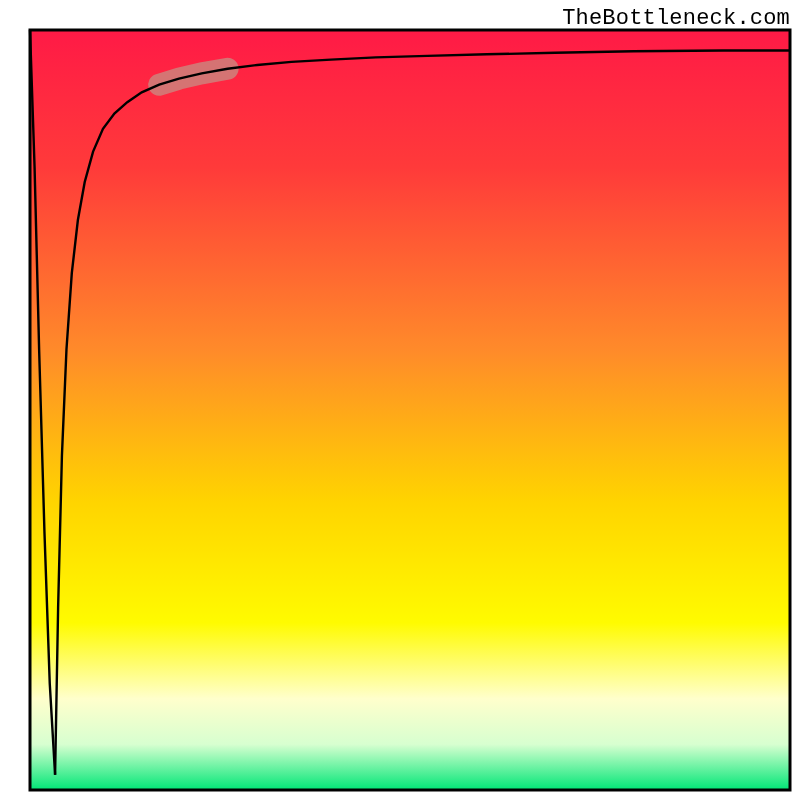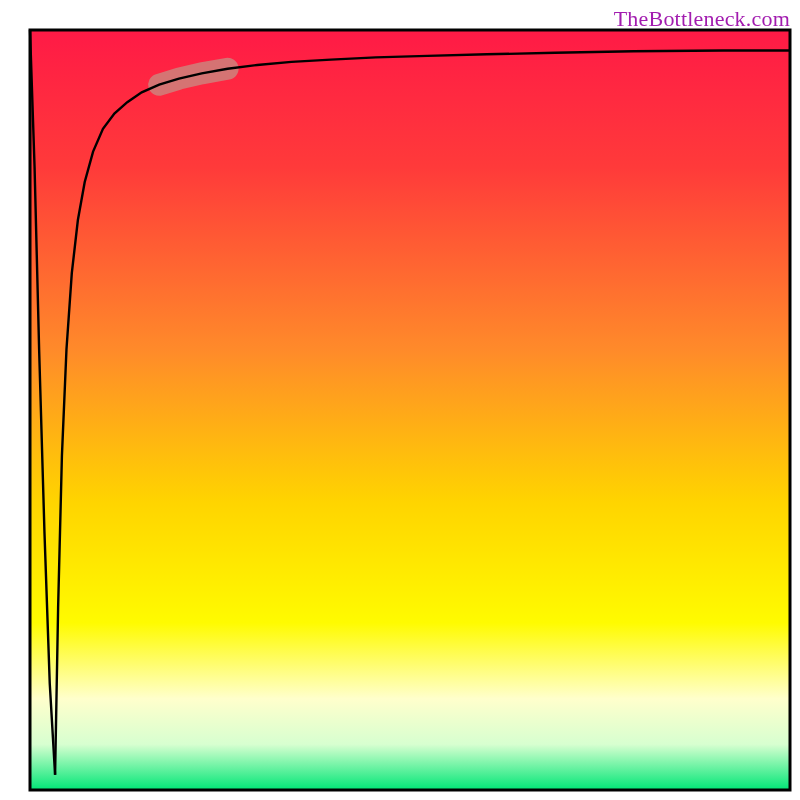--- a/index.html
+++ b/index.html
@@ -6,23 +6,23 @@
   html, body { width: 800px; height: 800px; overflow: hidden; background: #fff; }
   .stage {
     position: relative;
     width: 800px;
     height: 800px;
   }
   .attribution {
     position: absolute;
     top: 6px;
     right: 10px;
-    font-family: Liberation Serif, serif;
+    font-family: Liberation Mono, monospace;
     font-size: 22px;
-    color: #a21caf;
+    color: #000000;
     letter-spacing: 0.2px;
   }
   svg.plot {
     position: absolute;
     left: 0; top: 0;
     width: 800px; height: 800px;
   }
 </style>
 </head>
 <body>

